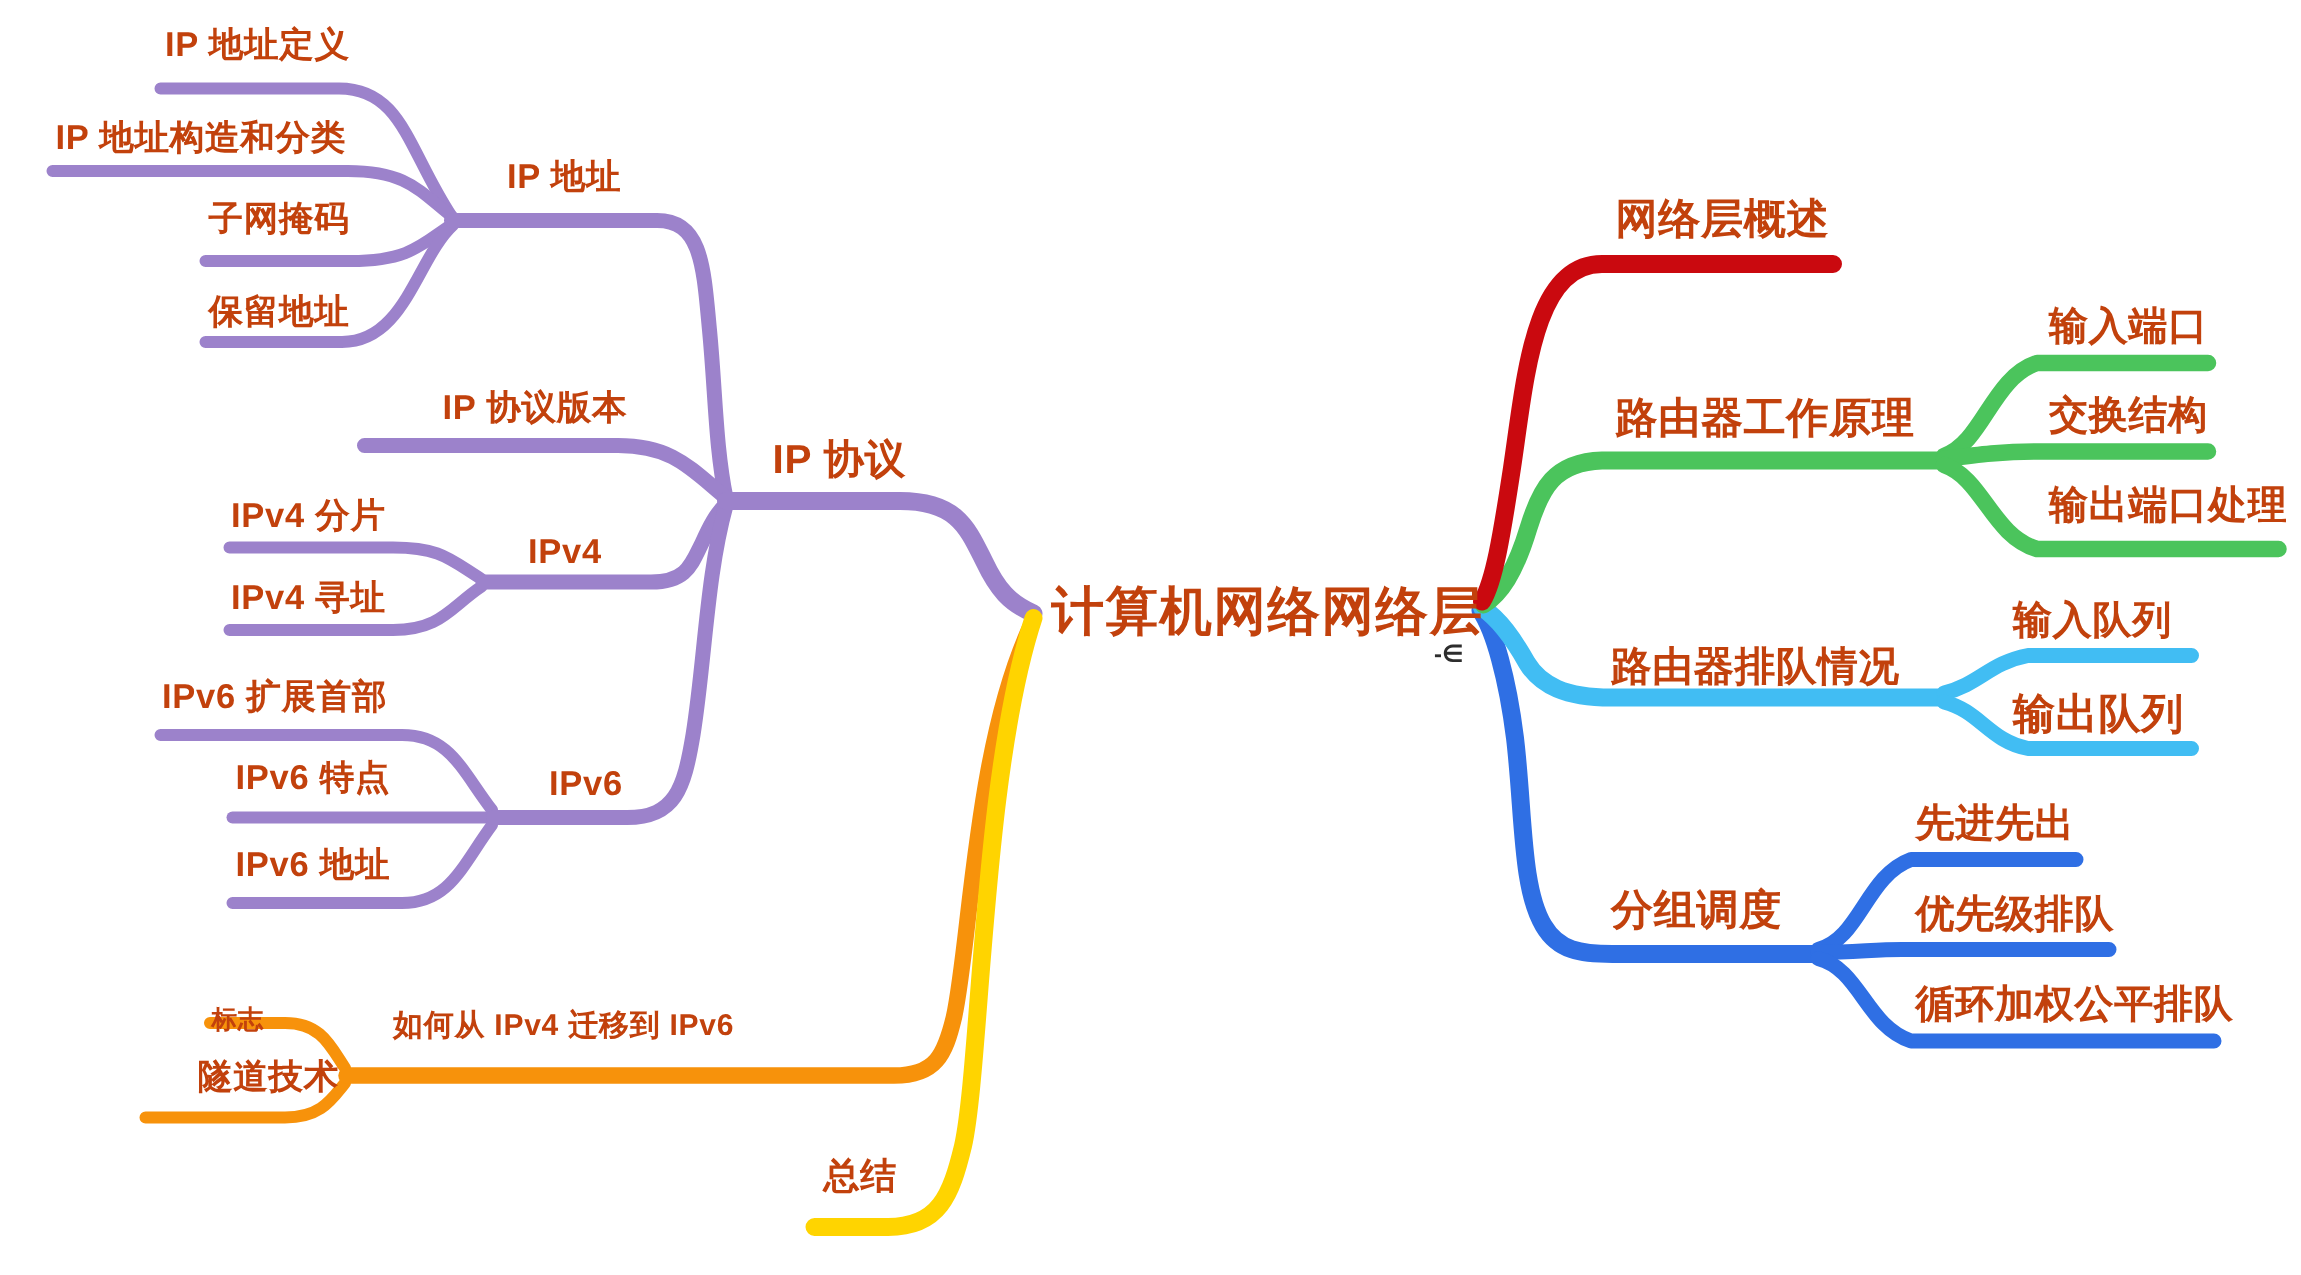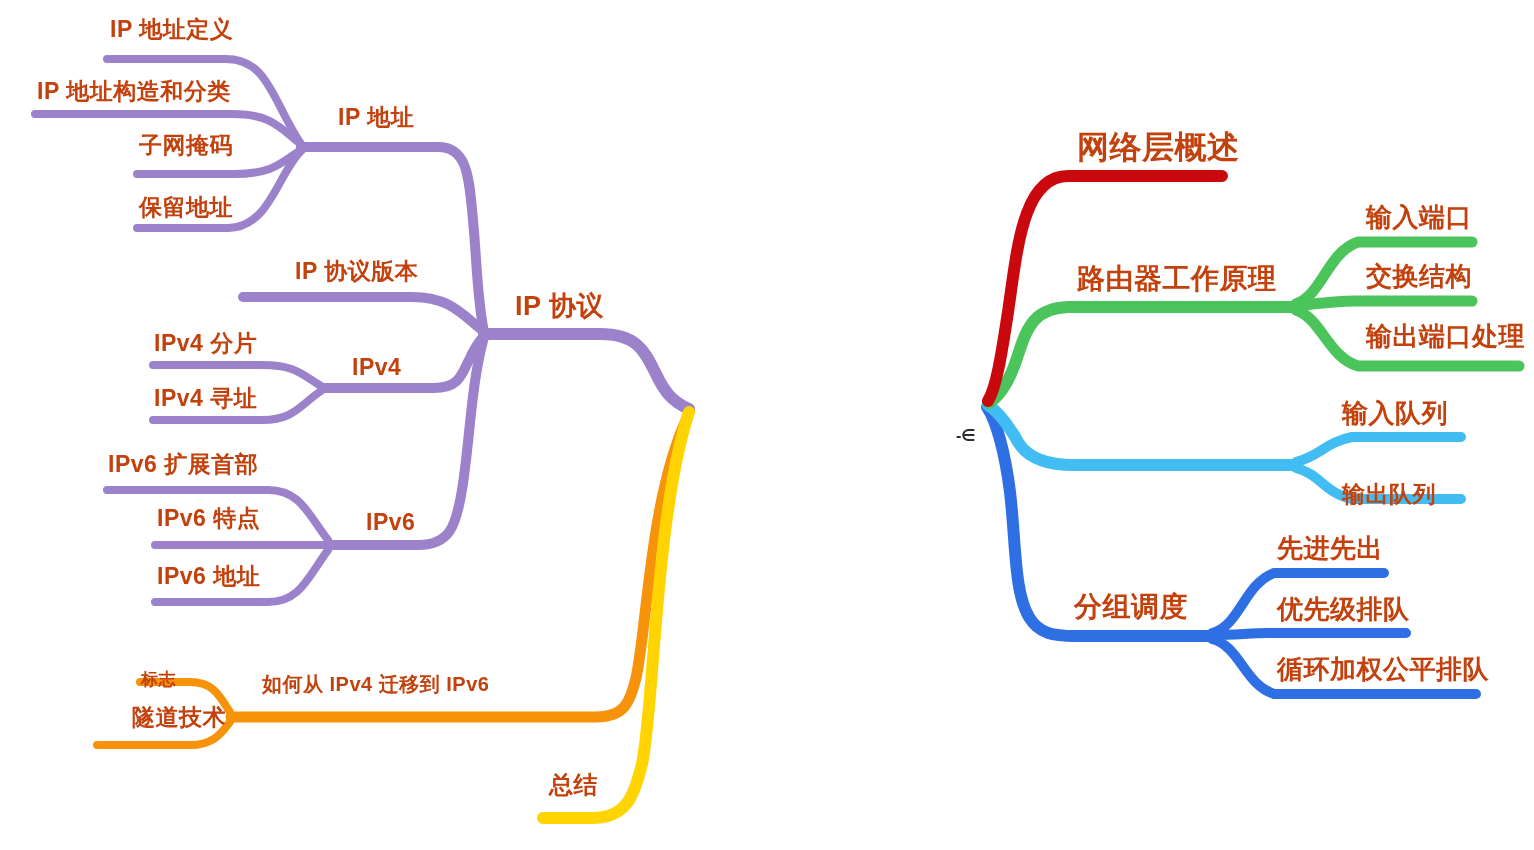--- a/index.html
+++ b/index.html
@@ -79,20 +79,21 @@
         <path stroke="#4BC45C" stroke-width="12" d="M 989,403 C 1000,396 1010,382 1019,352 C 1027,326 1036,308 1068,307 H 1296"></path>
         <path stroke="#4BC45C" stroke-width="11" d="M 1296,304 C 1322,295 1328,252 1358,242 H 1472"></path>
         <path stroke="#4BC45C" stroke-width="11" d="M 1296,306 C 1320,303 1336,301 1356,301 H 1472"></path>
         <path stroke="#4BC45C" stroke-width="11" d="M 1296,310 C 1322,319 1328,357 1358,366 H 1519"></path>
       </g>
 
       <path stroke="#CA090F" stroke-width="12" d="M 988,401 C 996,388 1001,358 1008,312 C 1017,252 1022,176 1068,176 H 1222"></path>
     </g>
   </svg>
 
+  <div class="topic root-topic" style="left:701px;top:390px;font-size:35px;">计算机网络网络层</div>
   <div class="marker" style="left:956px;top:426px;font-size:16px;">-∈</div>
 
   <div class="topic" style="left:515px;top:292px;font-size:27px;">IP 协议</div>
   <div class="topic" style="left:338px;top:105px;font-size:23px;">IP 地址</div>
   <div class="topic" style="left:110px;top:17px;font-size:23px;">IP 地址定义</div>
   <div class="topic" style="left:37px;top:79px;font-size:23px;">IP 地址构造和分类</div>
   <div class="topic" style="left:139px;top:133px;font-size:23px;">子网掩码</div>
   <div class="topic" style="left:139px;top:195px;font-size:23px;">保留地址</div>
   <div class="topic" style="left:279px;top:259px;font-size:23px;margin-left:16px;">IP 协议版本</div>
   <div class="topic" style="left:352px;top:355px;font-size:23px;">IPv4</div>
@@ -102,28 +103,29 @@
   <div class="topic" style="left:108px;top:452px;font-size:23px;">IPv6 扩展首部</div>
   <div class="topic" style="left:157px;top:506px;font-size:23px;">IPv6 特点</div>
   <div class="topic" style="left:157px;top:564px;font-size:23px;">IPv6 地址</div>
 
   <div class="topic" style="left:262px;top:674px;font-size:20px;">如何从 IPv4 迁移到 IPv6</div>
   <div class="topic" style="left:141px;top:643px;font-size:17px;margin-top:28px;">标志</div>
   <div class="topic" style="left:99px;top:705px;font-size:23px;padding-left:33px;">隧道技术</div>
 
   <div class="topic" style="left:549px;top:772px;font-size:24px;">总结</div>
 
-  <div class="topic" style="left:1077px;top:131px;font-size:32px;text-align:center;">网络层概述</div>
+  <div class="topic" style="left:1077px;top:131px;font-size:28px;text-align:center;">网络层概述</div>
 
   <div class="topic" style="left:1077px;top:264px;font-size:28px;">路由器工作原理</div>
   <div class="topic" style="left:1366px;top:204px;font-size:26px;">输入端口</div>
   <div class="topic" style="left:1366px;top:263px;font-size:26px;">交换结构</div>
   <div class="topic" style="left:1366px;top:323px;font-size:26px;">输出端口处理</div>
 
+  <div class="topic" style="left:1074px;top:430px;font-size:27px;">路由器排队情况</div>
   <div class="topic" style="left:1342px;top:400px;font-size:26px;">输入队列</div>
-  <div class="topic" style="left:1342px;top:483px;font-size:23px;font-family:Liberation Serif, serif;">输出队列</div>
+  <div class="topic" style="left:1342px;top:461px;font-size:28px;">输出队列</div>
 
   <div class="topic" style="left:1074px;top:592px;font-size:28px;">分组调度</div>
   <div class="topic" style="left:1277px;top:535px;font-size:26px;">先进先出</div>
   <div class="topic" style="left:1277px;top:596px;font-size:26px;">优先级排队</div>
   <div class="topic" style="left:1277px;top:656px;font-size:26px;">循环加权公平排队</div>
 
 </div>
 
 </body></html>

